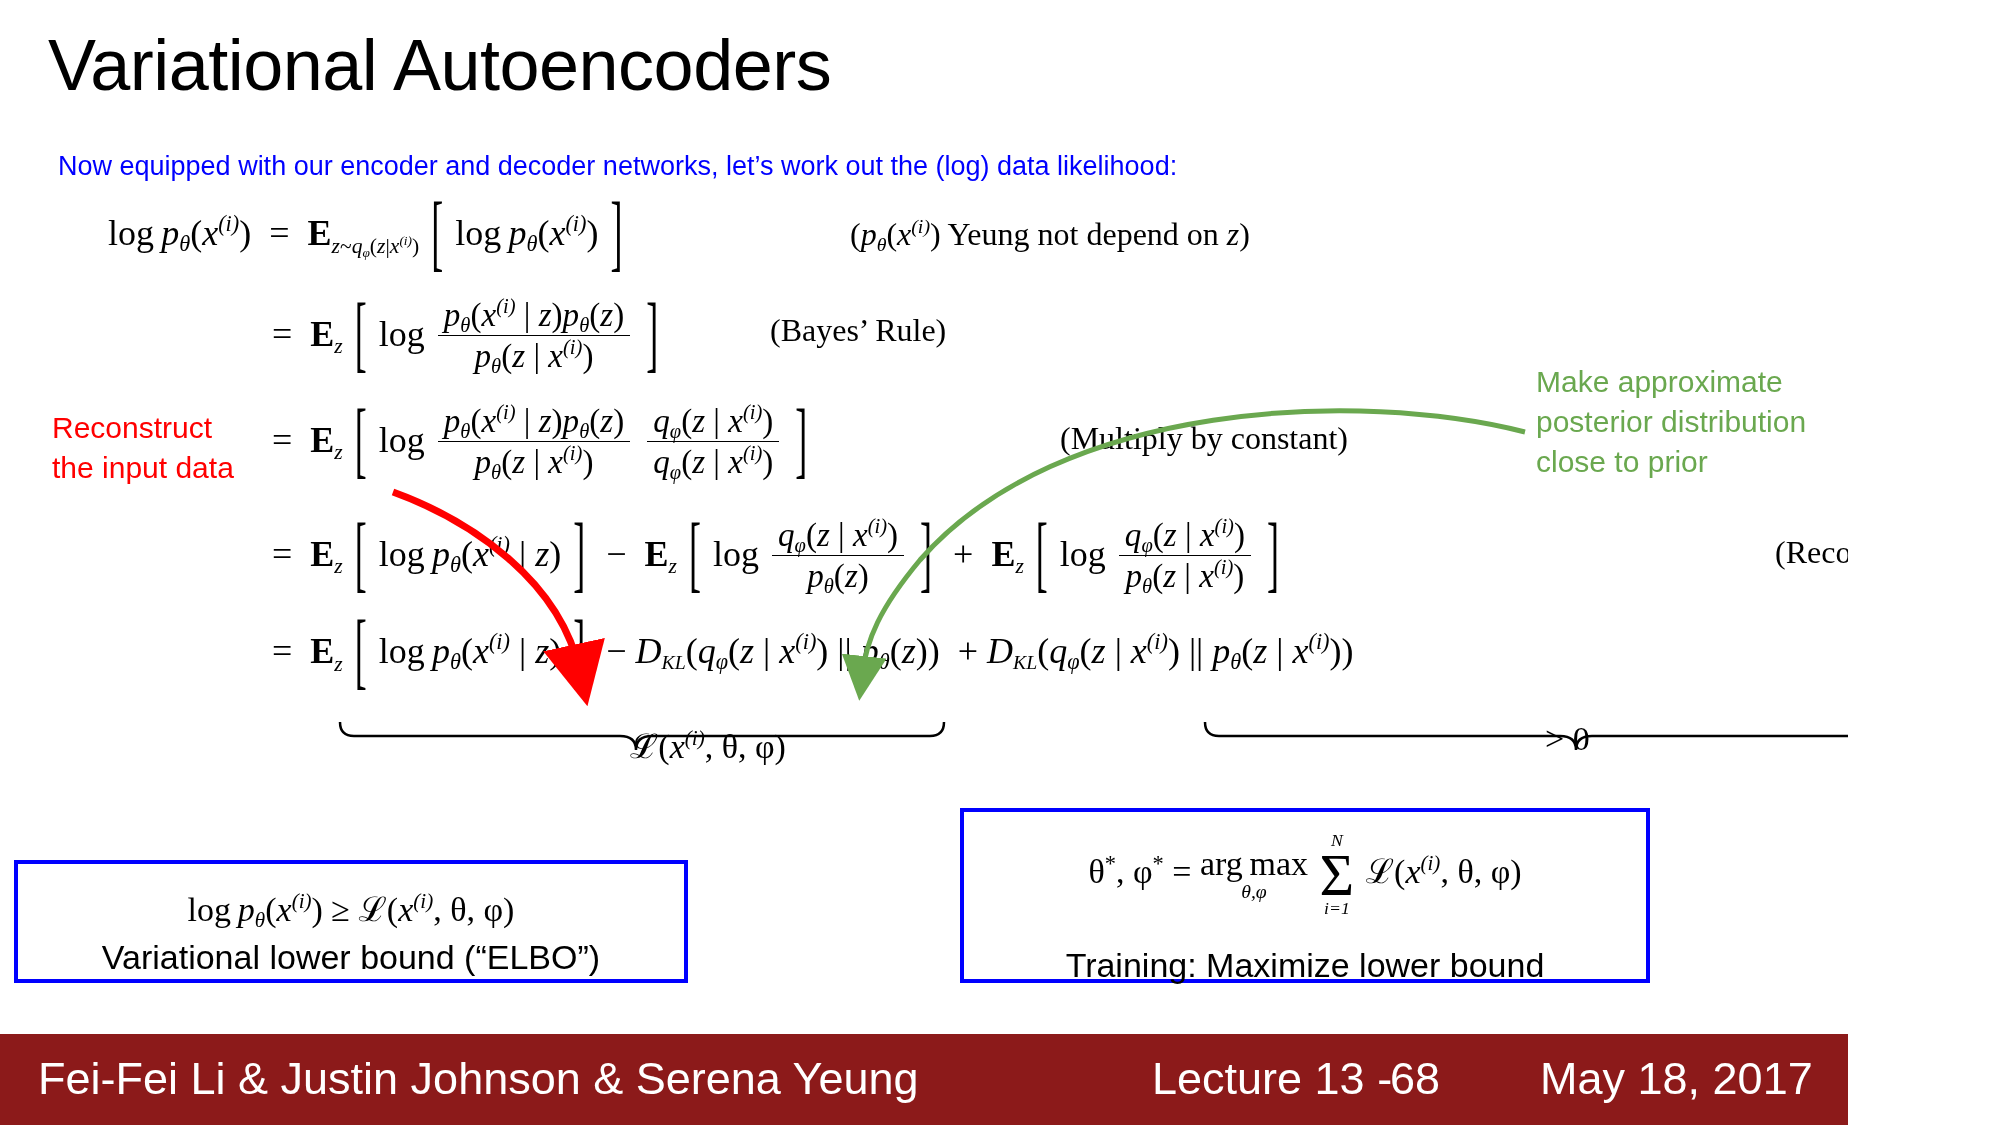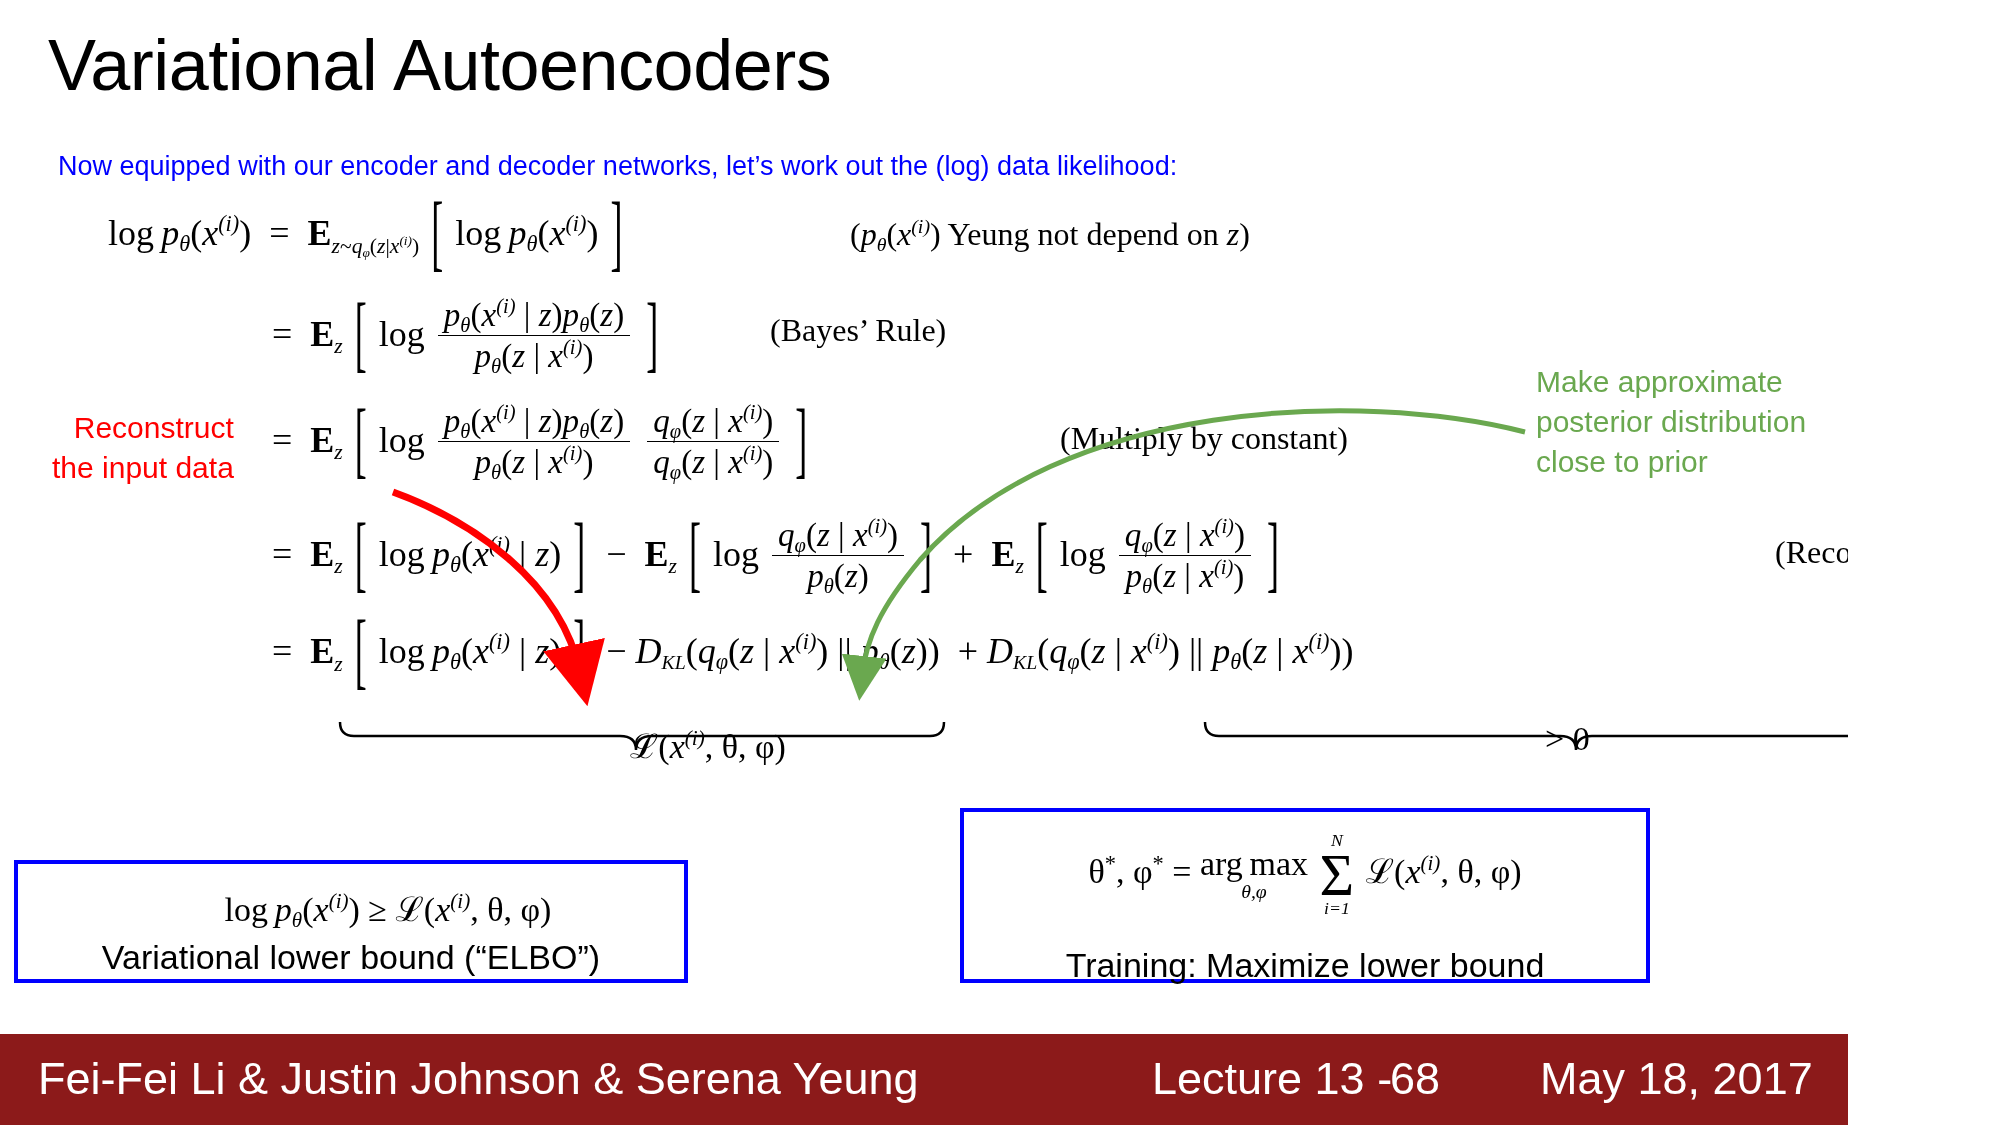--- a/index.html
+++ b/index.html
@@ -323,33 +323,33 @@
       </marker>
       <marker id="greenhead" markerWidth="9" markerHeight="9" refX="4" refY="4.5" orient="auto">
         <path d="M 0 0 L 9 4.5 L 0 9 z" fill="#6aa84f"></path>
       </marker>
     </defs>
     <path d="M 393 492 C 470 520 560 580 580 672" fill="none" stroke="#ff0000" stroke-width="7" marker-end="url(#redhead)"></path>
 
     <path d="M 1525 432 C 1360 390 1060 400 920 560 C 880 608 866 640 862 676" fill="none" stroke="#6aa84f" stroke-width="5" marker-end="url(#greenhead)"></path>
   </svg>
 
-  <div class="ann-red" style="left:52px; top:408px;text-align:right;">
+  <div class="ann-red" style="left:52px; top:408px;">
     <div>Reconstruct</div>
     <div>the input data</div>
   </div>
 
   <div class="ann-green" style="left:1536px; top:362px;">
     <div>Make approximate</div>
     <div>posterior distribution</div>
     <div>close to prior</div>
   </div>
 
   <div class="box" style="left:14px; top:860px; width:674px; height:123px;"></div>
-  <div class="box-math" style="left:14px; top:885px; width:674px; font-size:34px;margin-left:37px;">
+  <div class="box-math" style="left:14px; top:885px; width:674px; font-size:34px;">
     <span class="m">log <i class="v">p</i><sub class="sm">θ</sub>(<i class="v">x</i><sup class="sm">(i)</sup>) ≥ ℒ(<i class="v">x</i><sup class="sm">(i)</sup>, θ, φ)</span>
   </div>
   <div class="box-caption" style="left:14px; top:938px; width:674px; font-size:34px;">Variational lower bound (“ELBO”)</div>
 
   <div class="box" style="left:960px; top:808px; width:690px; height:175px;"></div>
   <div class="box-math" style="left:960px; top:832px; width:690px; font-size:34px;">
     <span class="m">θ<sup class="st">*</sup>, φ<sup class="st">*</sup> =
       <span class="underop"><span class="op">arg max</span><span class="lim">θ,φ</span></span>
       <span class="bigsum"><span class="lim-top"><i class="v">N</i></span><span class="sym">Σ</span><span class="lim-bot"><i class="v">i</i>=1</span></span>
       ℒ(<i class="v">x</i><sup class="sm">(i)</sup>, θ, φ)

